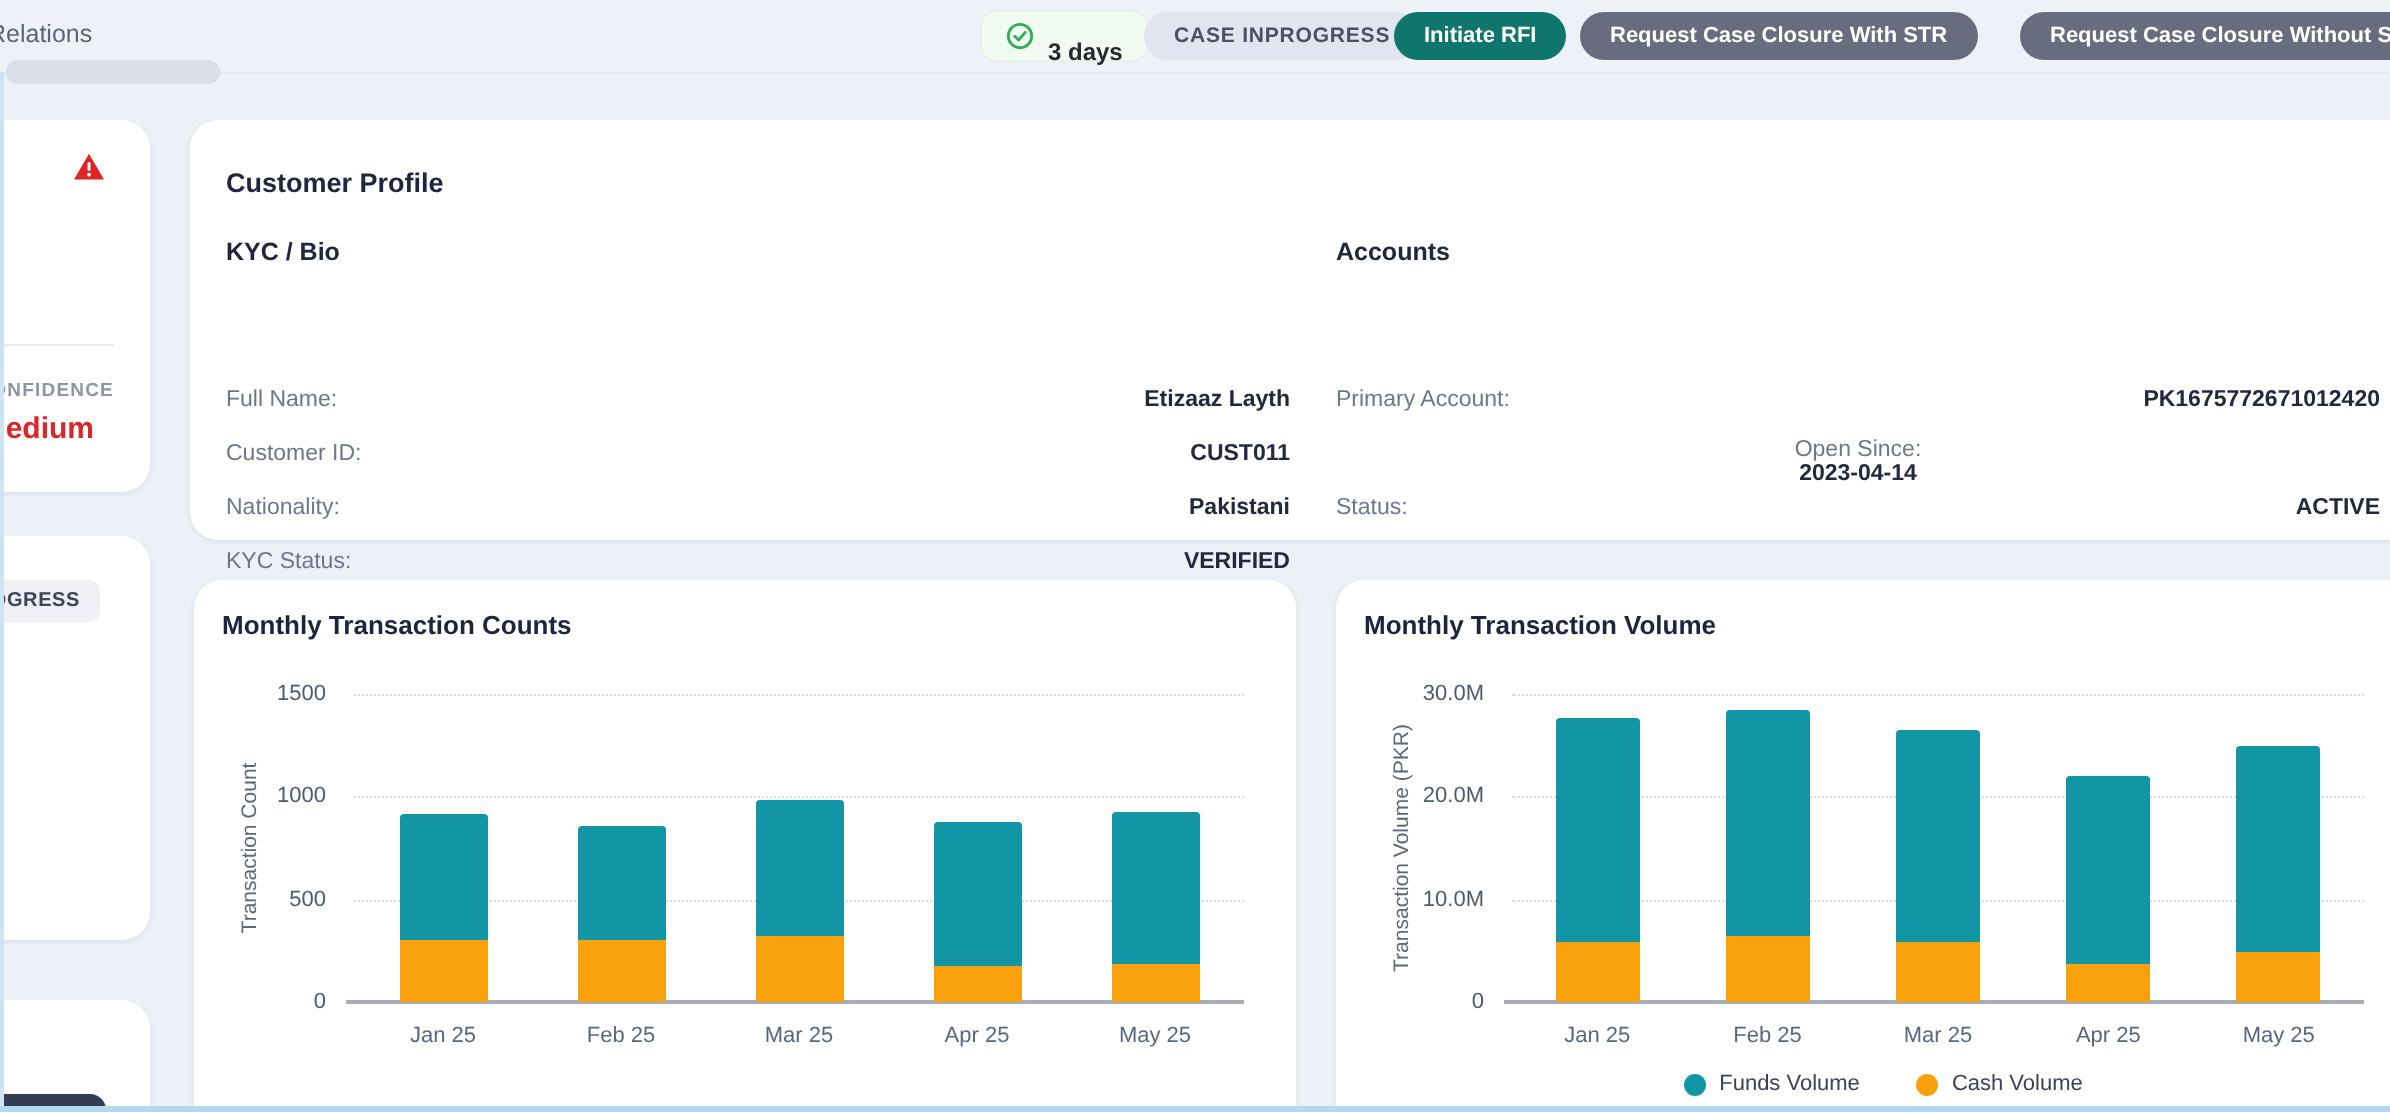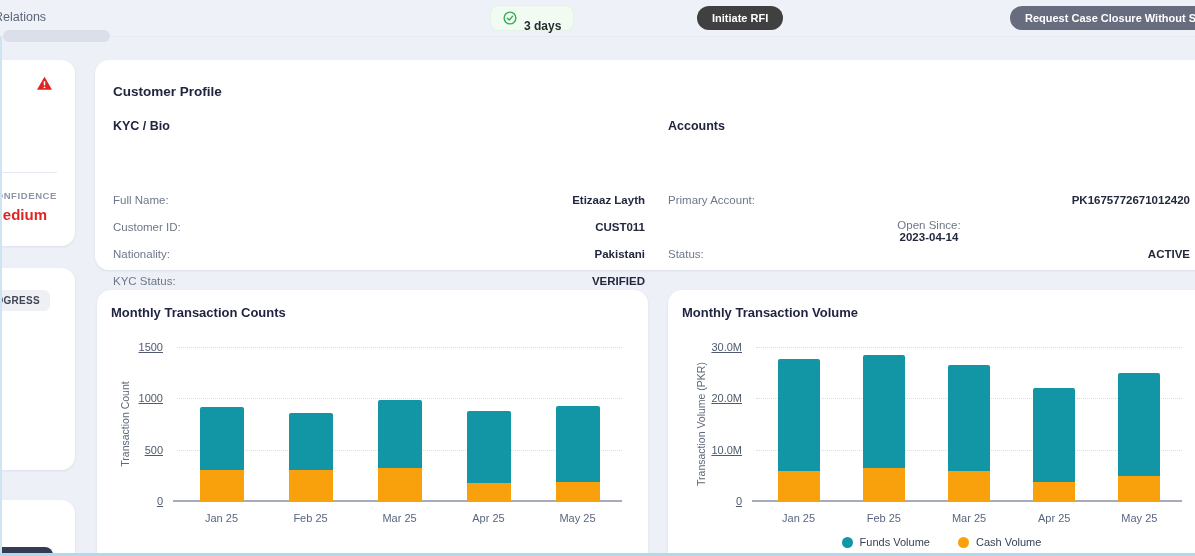--- a/index.html
+++ b/index.html
@@ -12,21 +12,21 @@
   
   .header{position:absolute;left:0;top:0;width:1195px;height:36px;background:#eef1f8;border-bottom:1px solid #e6eaf2;}
   .breadcrumb{position:absolute;left:-6px;top:10px;font-size:12.5px;color:#5c6578;}
   .sla-badge{position:absolute;left:490px;top:5px;height:26px;display:flex;align-items:center;gap:7px;
     padding:0 12px;border-radius:8px;background:#f1fbf2;border:1px solid #e2f3e5;box-sizing:border-box;}
   .sla-badge span{font-size:12px;font-weight:bold;color:#272b31;margin-top:15px;}
   .case-badge{position:absolute;left:572px;top:6px;height:24px;display:flex;align-items:center;
     padding:0 15px;border-radius:12px;background:#e2e5ef;font-size:10.5px;font-weight:bold;color:#4b5064;letter-spacing:.4px;}
   .pill-btn{position:absolute;top:6px;height:24px;display:flex;align-items:center;justify-content:center;
     padding:0 15px;border-radius:12px;font-size:11px;font-weight:bold;color:#ffffff;border:none;cursor:pointer;white-space:nowrap;}
-  .btn-orange{left:697px;background:#404040;}
+  .btn-orange{left:697px;background:#0f766e;}
   .btn-dark1{left:790px;background:#686c7f;}
   .btn-dark2{left:1010px;background:#686c7f;}
   .top-tab{position:absolute;left:3px;top:30px;width:107px;height:12px;border-radius:6px;background:#dbdfe9;}
   
   .card{position:absolute;background:#ffffff;border-radius:14px;box-shadow:0 1px 3px rgba(30,40,90,.08);}
   
   .side1{left:-30px;top:60px;width:105px;height:186px;}
   .side2{left:-30px;top:268px;width:105px;height:202px;}
   .side3{left:-30px;top:500px;width:105px;height:100px;}
   .warn-icon{position:absolute;left:66px;top:16px;width:17px;height:15px;}
@@ -41,21 +41,21 @@
   .profile-title{position:absolute;left:18px;top:24px;font-size:13.5px;font-weight:bold;color:#21253f;}
   .sec-heading{position:absolute;top:59px;font-size:12.5px;font-weight:bold;color:#21253f;}
   .field-row{position:absolute;height:16px;display:flex;justify-content:space-between;align-items:center;margin-top:40px;}
   .field-label{font-size:11.5px;color:#6e7789;}
   .field-value{font-size:11.5px;font-weight:bold;color:#23283e;}
   
   .chart-card-left{left:97px;top:290px;width:551px;height:290px;}
   .chart-card-right{left:668px;top:290px;width:547px;height:290px;}
   .chart-title{position:absolute;left:14px;top:15px;font-size:13px;font-weight:bold;color:#1f2340;}
   .chart-area{position:absolute;left:0;top:0;right:0;bottom:0;}
-  .tick-label{position:absolute;font-size:11px;color:#4f5a6e;text-align:right;text-decoration:underline;}
+  .tick-label{position:absolute;font-size:11px;color:#4f5a6e;text-align:right;}
   .gridline{position:absolute;height:0;border-top:1px dotted #d9dde4;}
   .zero-axis{position:absolute;height:2px;background:#a6adb8;}
   .bar-seg{position:absolute;}
   .x-label{position:absolute;font-size:11px;color:#5a6680;text-align:center;}
   .y-axis-title{position:absolute;font-size:10.5px;color:#5d6878;transform:rotate(-90deg);transform-origin:center;white-space:nowrap;}
   .legend{position:absolute;left:0;right:0;top:246px;display:flex;justify-content:center;gap:28px;}
   .legend-item{display:flex;align-items:center;gap:7px;cursor:pointer;}
   .legend-dot{width:11px;height:11px;border-radius:50%;}
   .legend-text{font-size:11px;color:#3a4154;}
   
@@ -69,22 +69,24 @@
   <span class="breadcrumb">Relations</span>
 
   <div class="sla-badge">
     <svg width="14" height="14" viewBox="0 0 16 16">
       <circle cx="8" cy="8" r="6.7" fill="none" stroke="#2fae57" stroke-width="1.6"></circle>
       <path d="M5 8.2 L7.2 10.3 L11 5.9" fill="none" stroke="#2fae57" stroke-width="1.6" stroke-linecap="round" stroke-linejoin="round"></path>
     </svg>
     <span>3 days</span>
   </div>
 
+  <div class="case-badge">CASE INPROGRESS</div>
 
   <button class="pill-btn btn-orange">Initiate RFI</button>
+  <button class="pill-btn btn-dark1">Request Case Closure With STR</button>
   <button class="pill-btn btn-dark2">Request Case Closure Without STR</button>
 </div>
 <div class="top-tab"></div>
 
 <div class="card side1">
   <svg class="warn-icon" viewBox="0 0 20 18">
     <path d="M10 1 L19 16.5 L1 16.5 Z" fill="#e02424"></path>
     <rect x="9.1" y="6" width="1.8" height="5.4" rx="0.9" fill="#ffffff"></rect>
     <circle cx="10" cy="13.6" r="1.1" fill="#ffffff"></circle>
   </svg>

